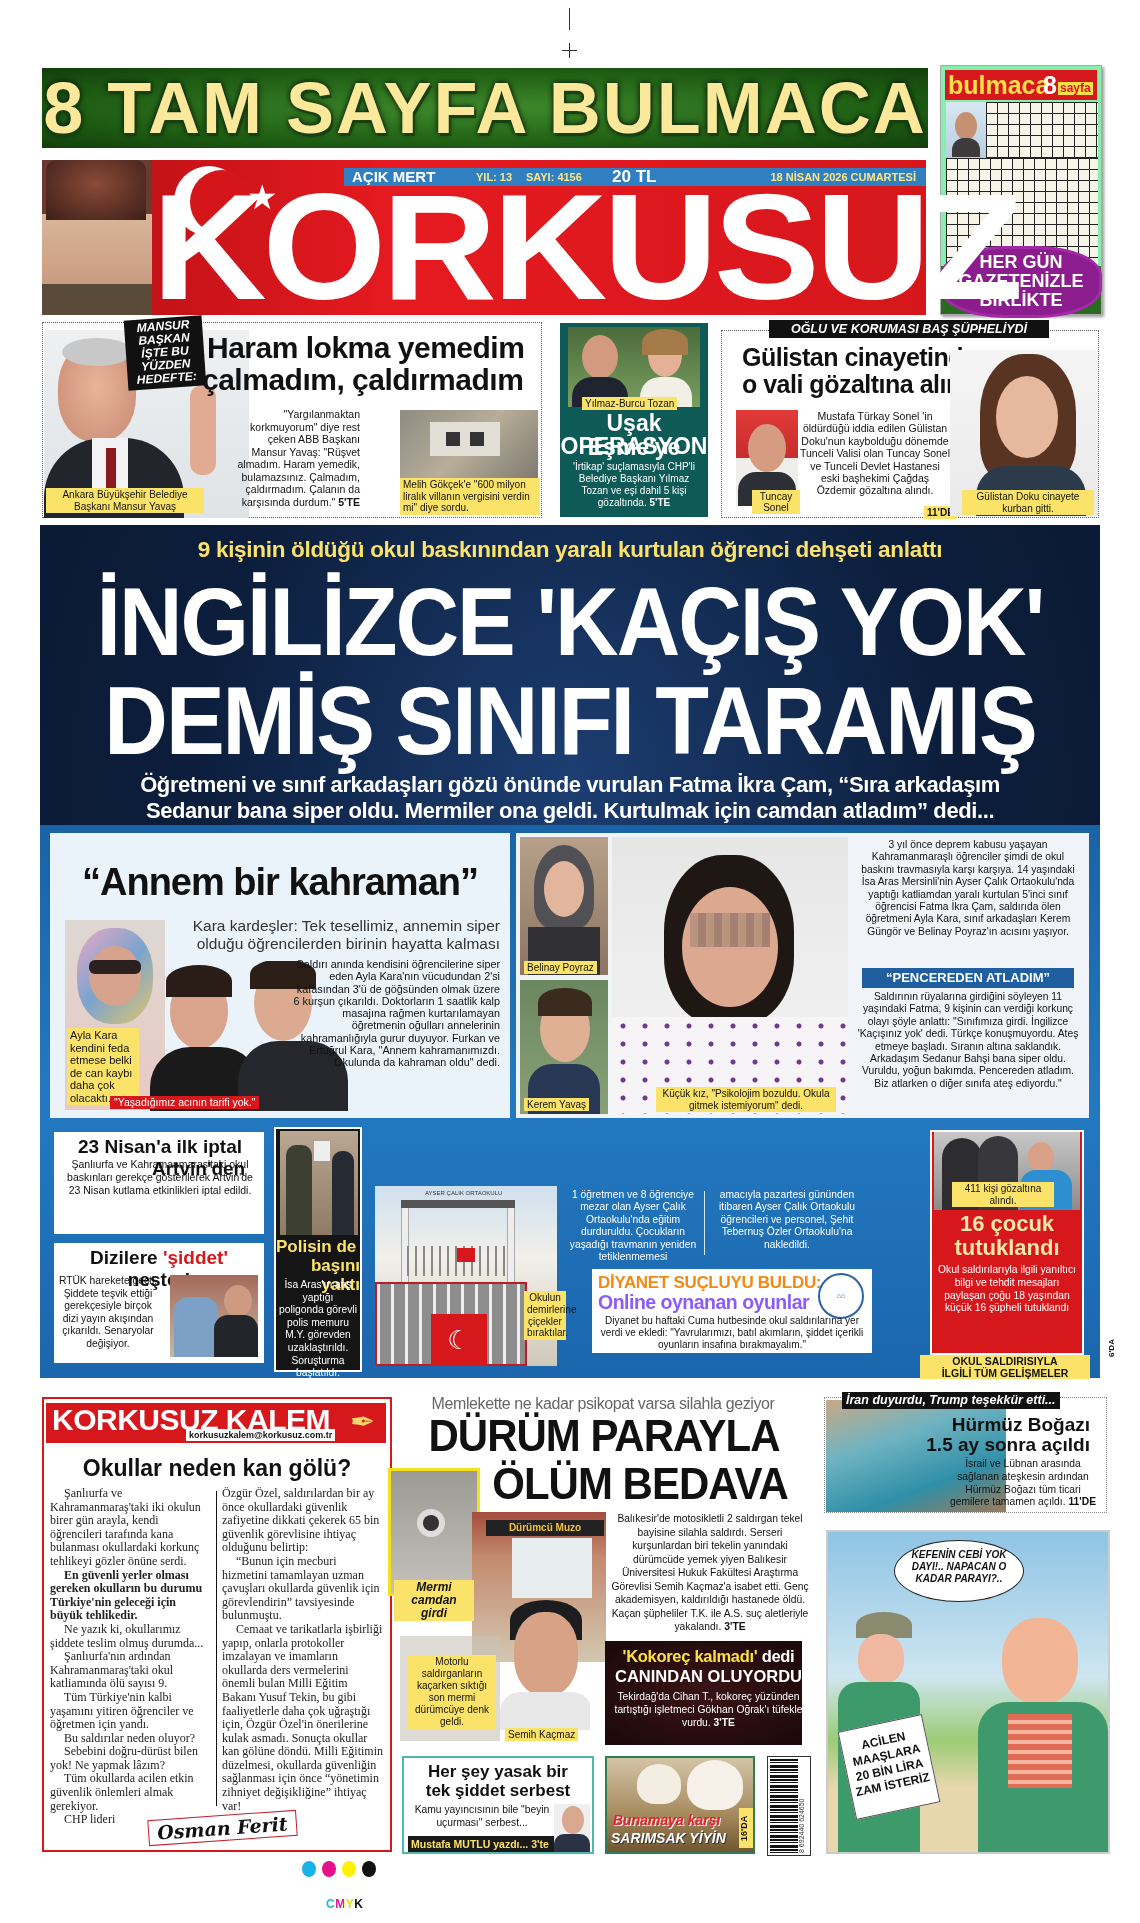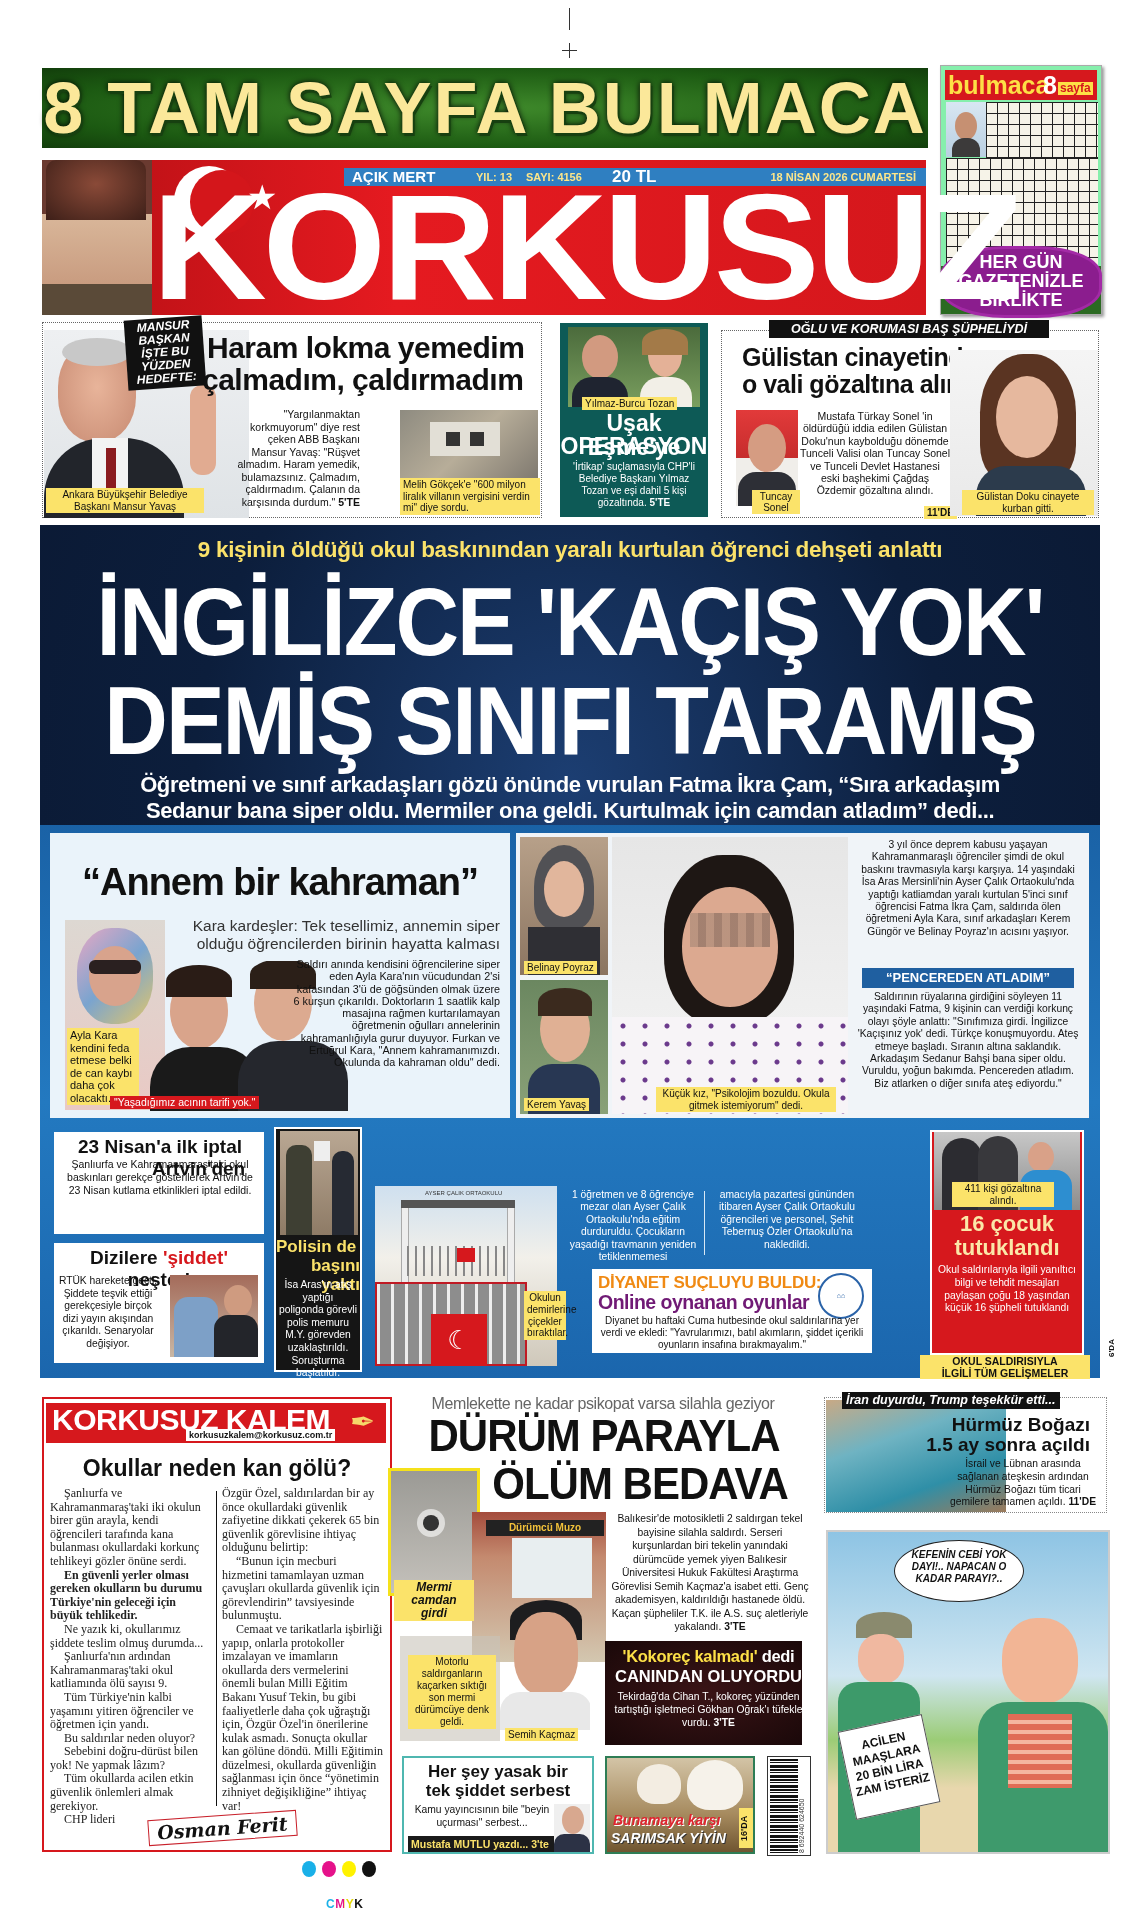--- a/index.html
+++ b/index.html
@@ -241,21 +241,21 @@
     <div style="position:absolute;left:0;top:96px;width:152px;height:84px;border:2px solid #c01a24;background:repeating-linear-gradient(90deg,#eee 0 3px,#8d8d8d 3px 14px)"></div>
     <div style="position:absolute;left:56px;top:128px;width:56px;height:52px;background:#d6181d;color:#fff;font-size:26px;line-height:52px;text-align:center">☾</div>
   </div>
   <div class="cap" style="left:484px;top:766px;width:42px;text-align:center;font-size:10px;line-height:11.8px">Okulun demirlerine çiçekler bıraktılar.</div>
   <div class="abs body" style="left:527px;top:664px;width:132px;text-align:center;color:#fff;font-size:10.3px;line-height:12.4px">1 öğretmen ve 8 öğrenciye mezar olan Ayser Çalık Ortaokulu'nda eğitim durduruldu. Çocukların yaşadığı travmanın yeniden tetiklenmemesi</div>
   <div class="abs" style="left:664px;top:666px;width:1px;height:64px;background:#d8e8f5"></div>
   <div class="abs body" style="left:668px;top:664px;width:158px;text-align:center;color:#fff;font-size:10.3px;line-height:12.4px">amacıyla pazartesi gününden itibaren Ayser Çalık Ortaokulu öğrencileri ve personel, Şehit Tebernuş Özler Ortaokulu'na nakledildi.</div>
 
   <div class="abs" style="left:552px;top:744px;width:280px;height:84px;background:#fff">
     <div class="abs" style="left:6px;top:4px;color:#f08a14;font-size:17px;font-weight:900;line-height:19px;letter-spacing:-.3px">DİYANET SUÇLUYU BULDU:</div>
-    <div class="abs" style="left:6px;top:22px;color:#701a75;font-size:19.5px;font-weight:900;line-height:22px;letter-spacing:-.5px">Online oynanan oyunlar</div>
+    <div class="abs" style="left:6px;top:22px;color:#8b5cf6;font-size:19.5px;font-weight:900;line-height:22px;letter-spacing:-.5px">Online oynanan oyunlar</div>
     <div class="abs" style="left:226px;top:4px;width:46px;height:46px;border-radius:50%;border:2px solid #2a63a8;color:#2a63a8;font-size:7px;text-align:center;line-height:42px;font-weight:bold">⌂⌂</div>
     <div class="abs body" style="left:4px;top:46px;width:272px;text-align:center;font-size:10px;line-height:12px">Diyanet bu haftaki Cuma hutbesinde okul saldırılarına yer verdi ve ekledi: "Yavrularımızı, batıl akımların, şiddet içerikli oyunların insafına bırakmayalım."</div>
   </div>
 
   <div class="abs" style="left:890px;top:605px;width:154px;height:225px;background:#d6181d;border:2px solid #fff">
     <div class="photo" style="left:2px;top:0;width:146px;height:78px;background:linear-gradient(180deg,#c7c7c7,#8c8c8c)">
       <div style="position:absolute;left:8px;top:6px;width:40px;height:72px;border-radius:20px 20px 0 0;background:#2c2c31"></div>
       <div style="position:absolute;left:44px;top:4px;width:40px;height:74px;border-radius:20px 20px 0 0;background:#38383c"></div>
       <div style="position:absolute;left:94px;top:10px;width:26px;height:30px;border-radius:50%;background:#d9a188"></div>
       <div style="position:absolute;left:86px;top:38px;width:52px;height:40px;border-radius:16px 16px 0 0;background:#2d8ed0"></div>

